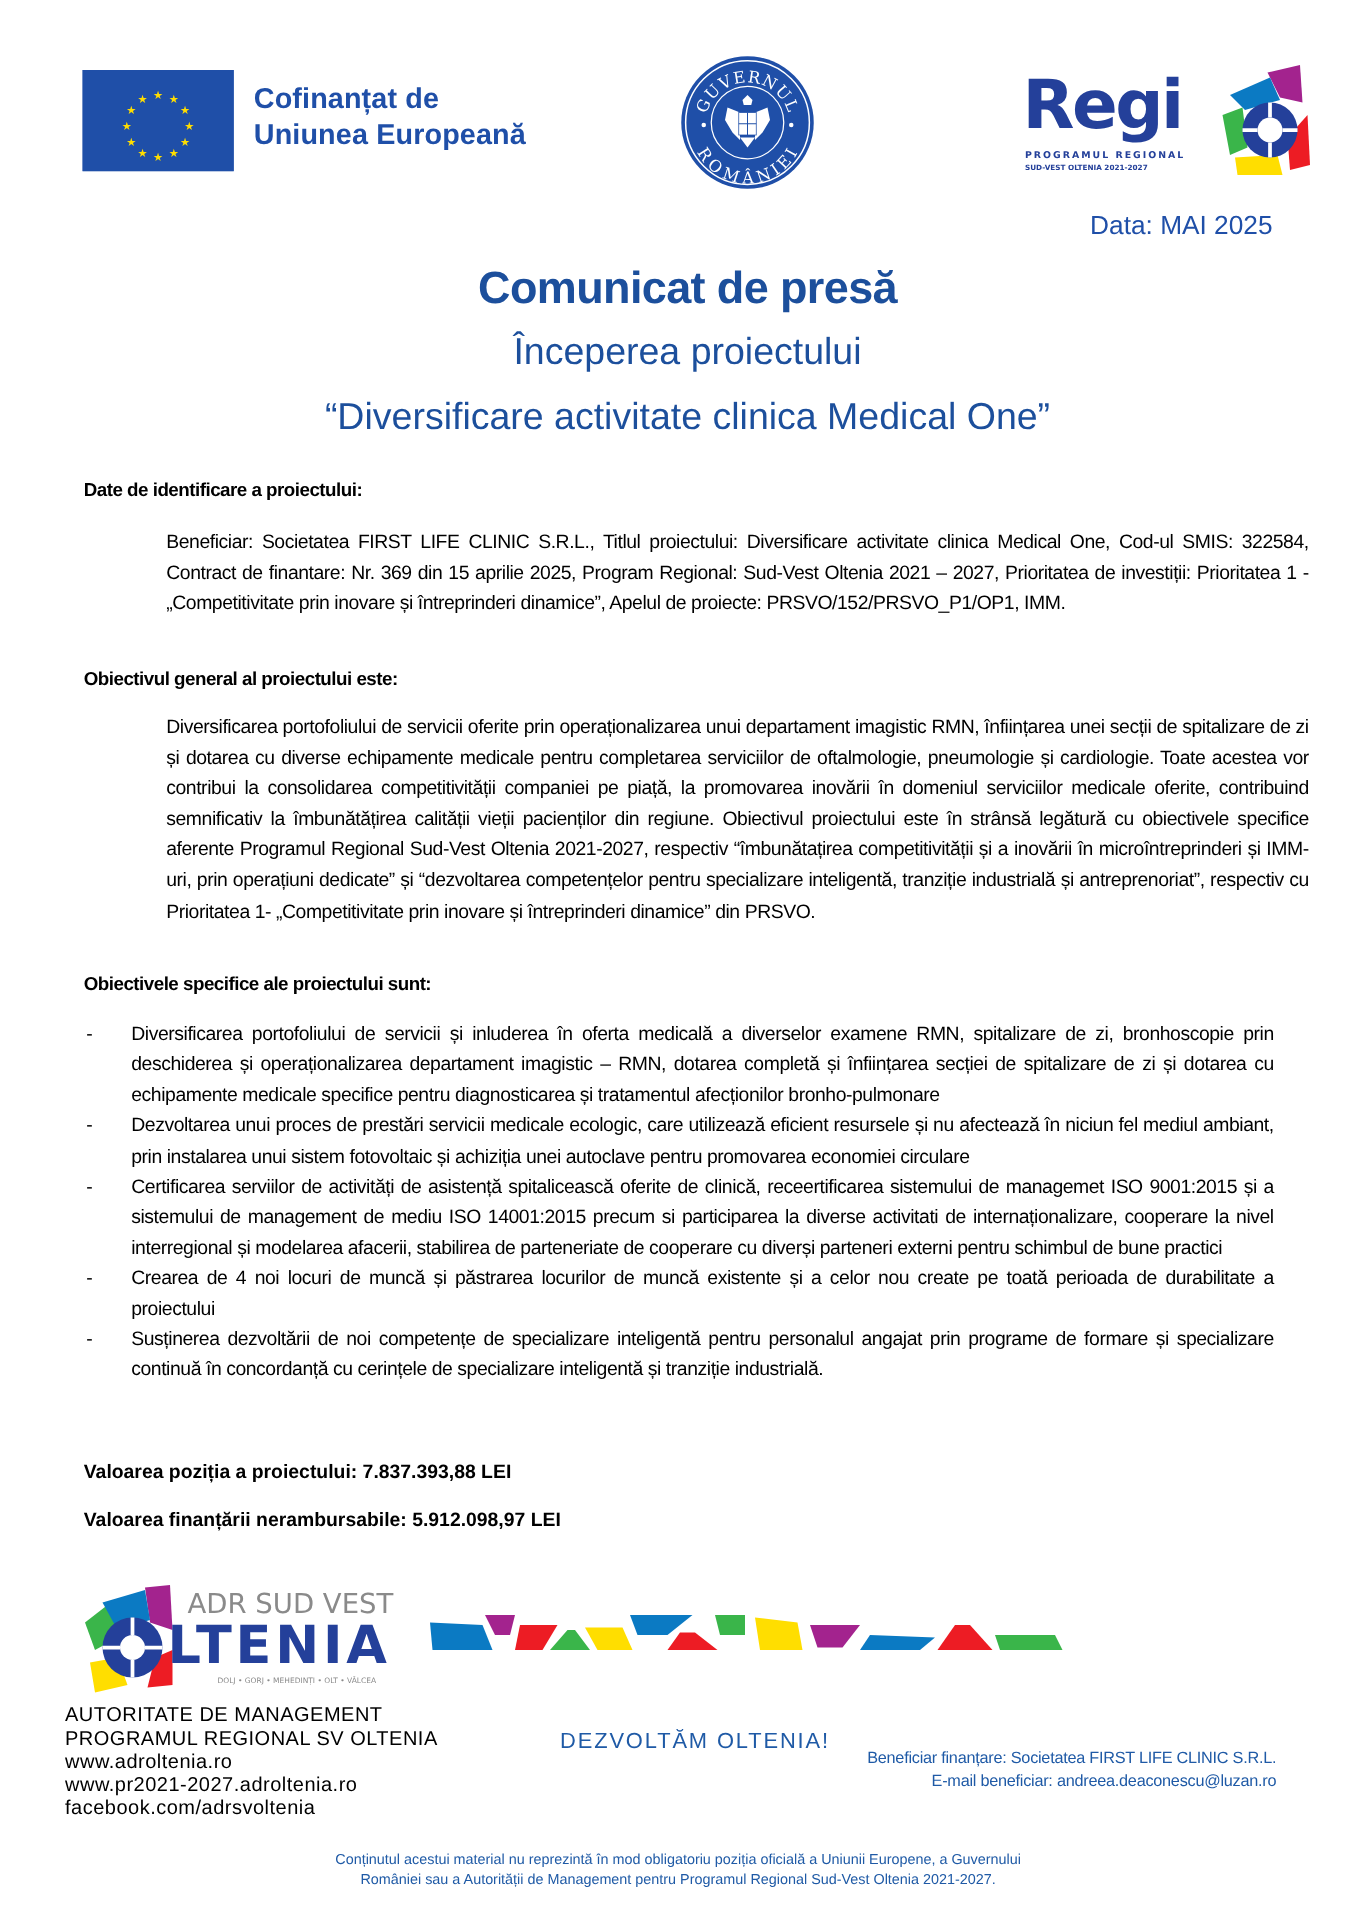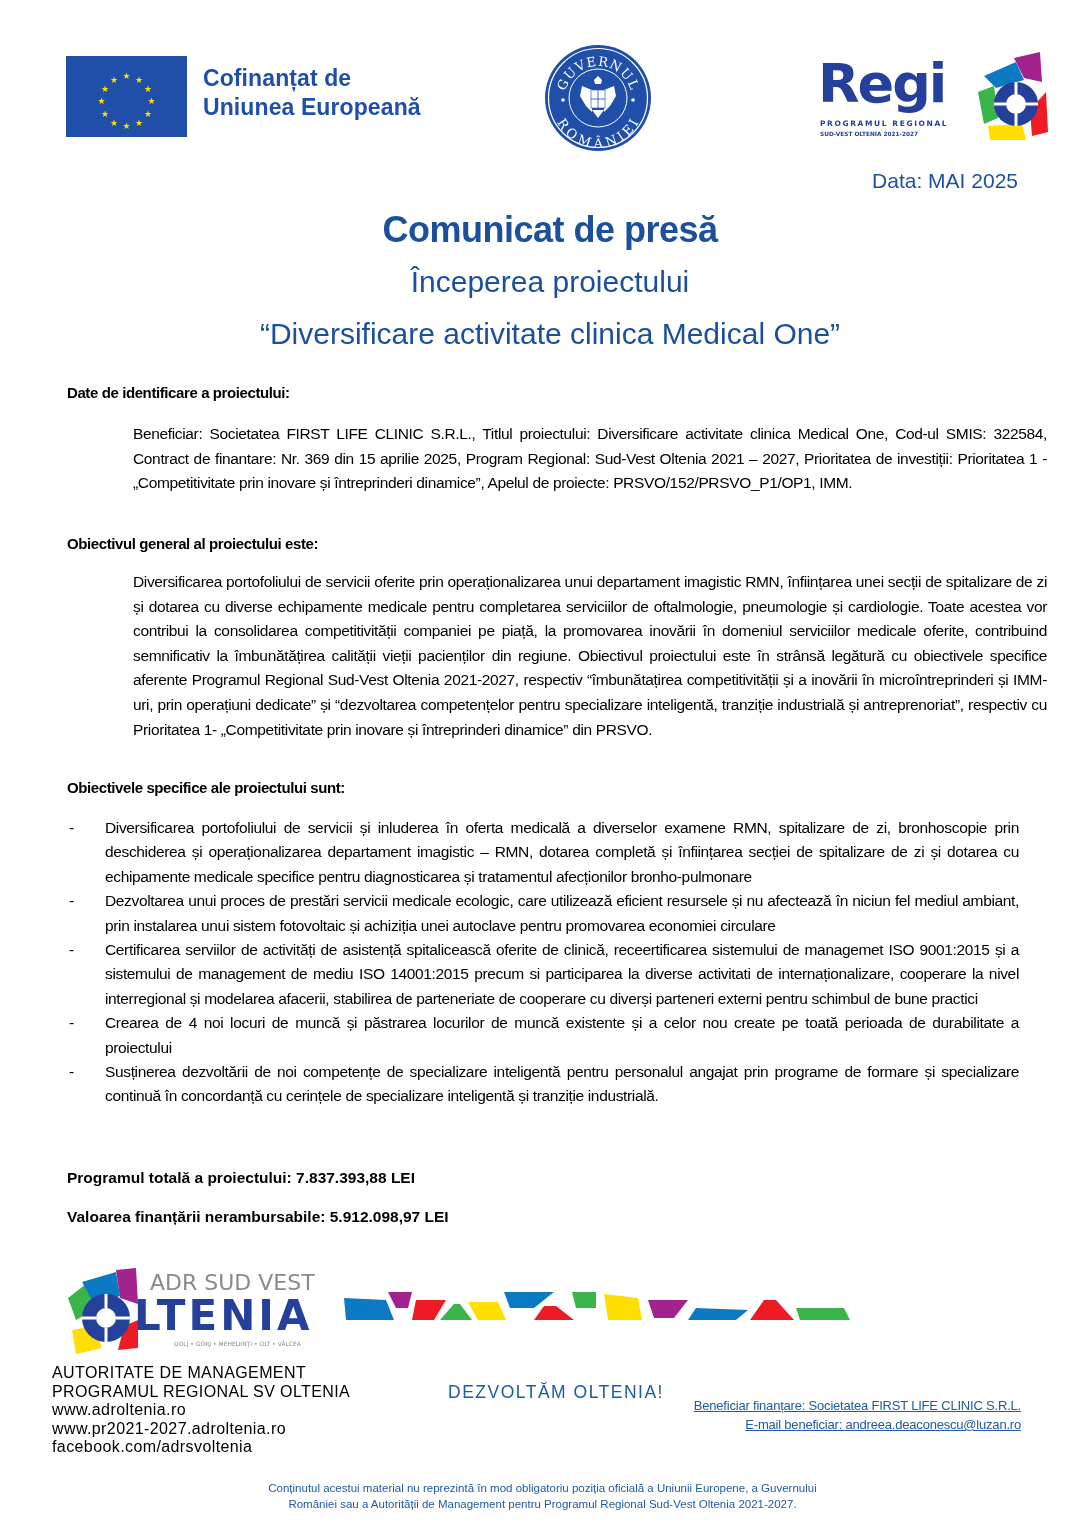--- a/index.html
+++ b/index.html
@@ -26,21 +26,21 @@
   .bullets li { position:relative; padding-left:38px; text-align:justify; margin:0; }
   .bullets li .dash { position:absolute; left:2px; top:0; }
 
   .value { left:67px; font-size:15.5px; font-weight:bold; }
 
   
   .adr-logo { left:64px; top:1268px; width:290px; height:88px; }
   .stripe { left:338px; top:1290px; width:685px; height:40px; }
   .authority { left:52px; top:1364px; font-size:16px; line-height:18.5px; color:#000000; letter-spacing:0.4px; }
   .slogan { left:448px; top:1382px; font-size:17.5px; color:#1f5aa6; letter-spacing:1.5px; }
-  .benef { right:64px; top:1396px; text-align:right; font-size:13px; line-height:19px; color:#1f5aa6; letter-spacing:-0.2px;text-decoration:underline; }
+  .benef { right:64px; top:1396px; text-align:right; font-size:13px; line-height:19px; color:#1f5aa6; letter-spacing:-0.2px; }
   .disclaimer { left:0; width:1085px; top:1465px; text-align:center; font-size:11.5px; line-height:16px; color:#1f5aa6;margin-top:15px; }
 </style>
 </head>
 <body>
 
 <div class="abs eu-flag">
   <svg viewBox="0 0 121 81">
     <rect width="121" height="81" fill="#1f4fa8"></rect>
     <g fill="#ffdd00" font-size="9" text-anchor="middle" font-family="DejaVu Sans, sans-serif">
       <text x="60.5" y="23">★</text>
@@ -121,21 +121,21 @@
 
 <div class="abs section-head" style="top:779px;">Obiectivele specifice ale proiectului sunt:</div>
 <ul class="abs bullets">
   <li><span class="dash">-</span><span>Diversificarea portofoliului de servicii și inluderea în oferta medicală a diverselor examene RMN, spitalizare de zi, bronhoscopie prin deschiderea și operaționalizarea departament imagistic – RMN, dotarea completă și înființarea secției de spitalizare de zi și dotarea cu echipamente medicale specifice pentru diagnosticarea și tratamentul afecționilor bronho-pulmonare</span></li>
   <li><span class="dash">-</span><span>Dezvoltarea unui proces de prestări servicii medicale ecologic, care utilizează eficient resursele și nu afectează în niciun fel mediul ambiant, prin instalarea unui sistem fotovoltaic și achiziția unei autoclave pentru promovarea economiei circulare</span></li>
   <li><span class="dash">-</span><span>Certificarea serviilor de activități de asistență spitalicească oferite de clinică, receertificarea sistemului de managemet ISO 9001:2015 și a sistemului de management de mediu ISO 14001:2015 precum si participarea la diverse activitati de internaționalizare, cooperare la nivel interregional și modelarea afacerii, stabilirea de parteneriate de cooperare cu diverși parteneri externi pentru schimbul de bune practici</span></li>
   <li><span class="dash">-</span><span>Crearea de 4 noi locuri de muncă și păstrarea locurilor de muncă existente și a celor nou create pe toată perioada de durabilitate a proiectului</span></li>
   <li><span class="dash">-</span><span>Susținerea dezvoltării de noi competențe de specializare inteligentă pentru personalul angajat prin programe de formare și specializare continuă în concordanță cu cerințele de specializare inteligentă și tranziție industrială.</span></li>
 </ul>
 
-<div class="abs value" style="top:1169px;">Programul totală a proiectului: 7.837.393,88 LEI</div>
+<div class="abs value" style="top:1169px;">Valoarea poziția a proiectului: 7.837.393,88 LEI</div>
 <div class="abs value" style="top:1208px;">Valoarea finanțării nerambursabile: 5.912.098,97 LEI</div>
 
 <div class="abs adr-logo">
   <svg viewBox="0 0 290 88" width="290" height="88">
     <polygon points="52,2 72,0 74,36 56,30" fill="#a3238e"></polygon>
     <polygon points="4,30 22,16 34,40 12,52" fill="#3ab54a"></polygon>
     <polygon points="8,62 30,58 38,80 12,86" fill="#ffde00"></polygon>
     <polygon points="60,58 74,52 74,80 54,82" fill="#ed1c24"></polygon>
     <polygon points="18,14 52,4 56,28 30,36" fill="#0b7ac3"></polygon>
     <circle cx="42" cy="50" r="24" fill="#24409a"></circle>

